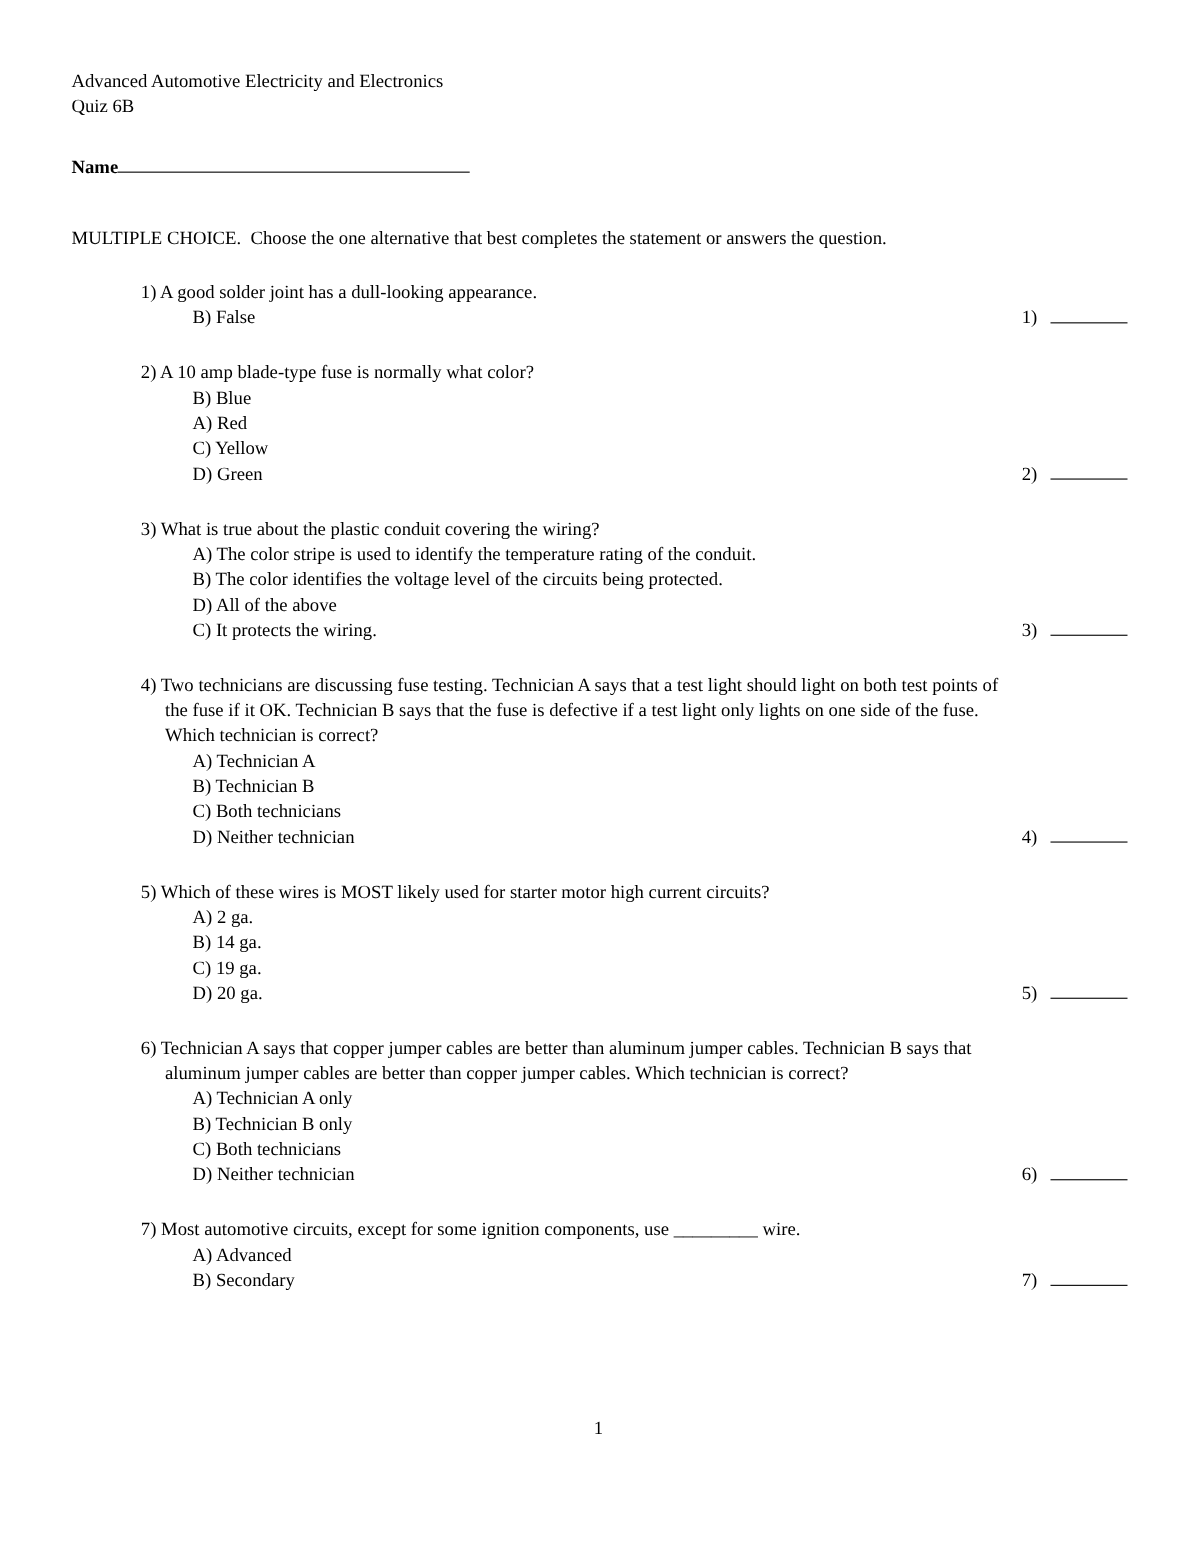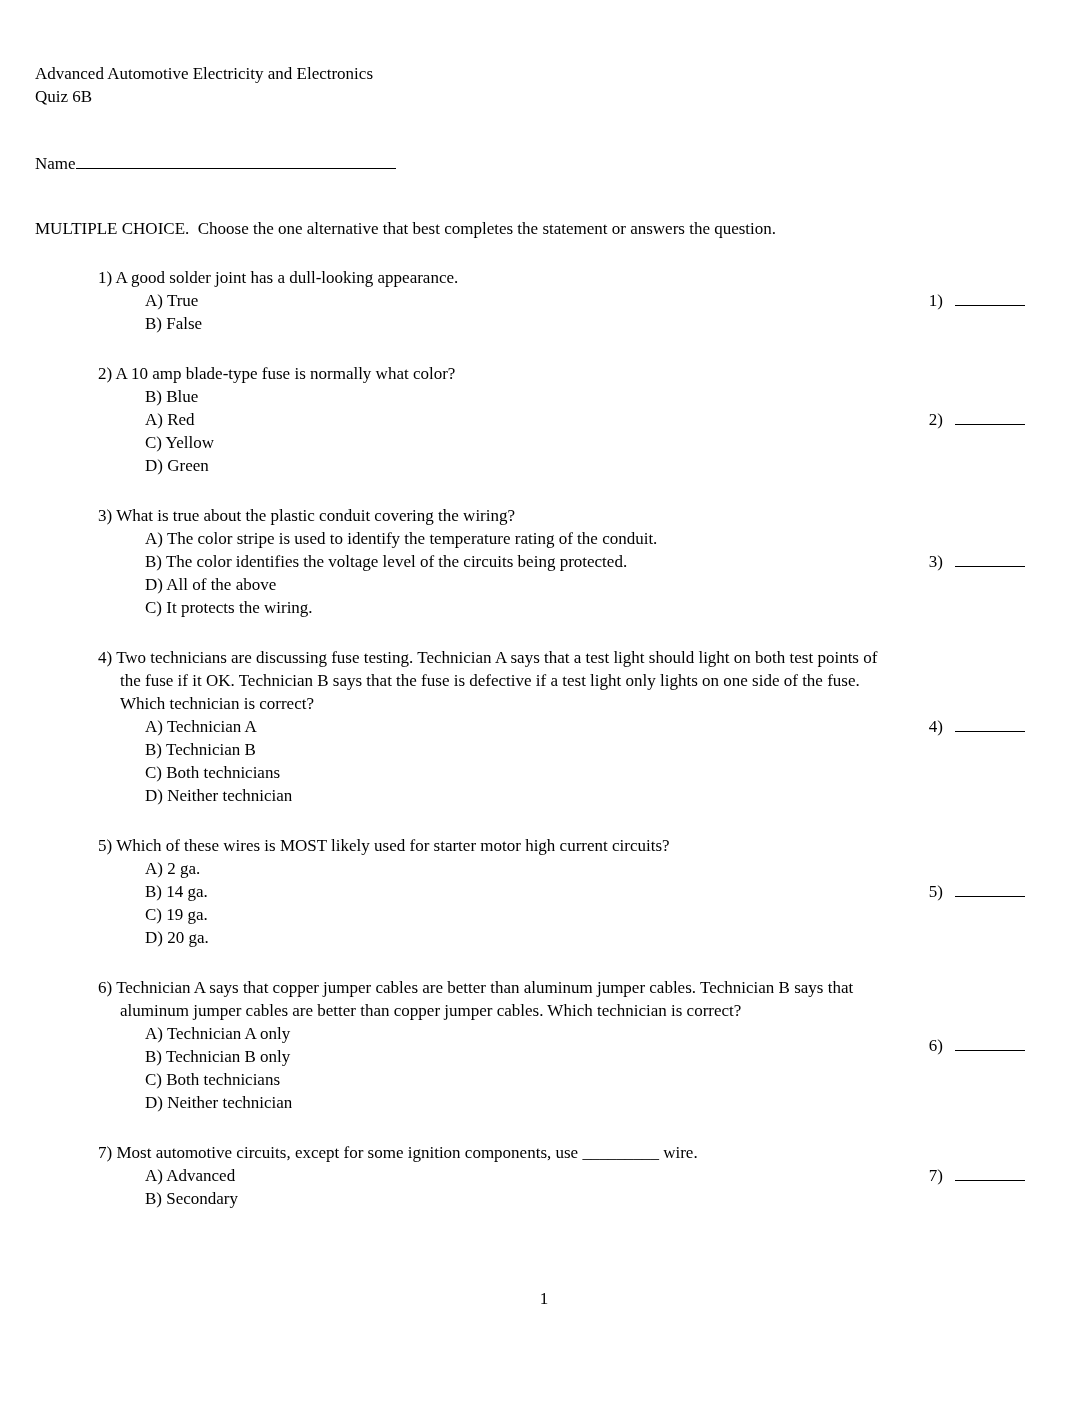--- a/index.html
+++ b/index.html
@@ -5,43 +5,43 @@
   html, body { margin: 0; padding: 0; background: #ffffff; }
   .page {
     width: 1088px;
     height: 1408px;
     position: relative;
     box-sizing: border-box;
     background: #ffffff;
     color: #000000;
     font-family: "Liberation Serif", "DejaVu Serif", serif;
     font-size: 17px;
-    padding: 62px 63px 0 35px;
+    padding: 62px 63px 0 65px;
     overflow: hidden;
   }
   .header-line { line-height: 23px; }
-  .name-row { margin-top: 44px; line-height: 23px; }
+  .name-row { margin-top: 32px; line-height: 23px; font-weight: bold; }
   .name-underline {
     display: inline-block;
     width: 320px;
     height: 15px;
     border-bottom: 1px solid #000;
     vertical-align: baseline;
   }
   .instructions {
     margin-top: 42px;
     font-weight: normal;
     white-space: pre-wrap;
     line-height: 23px;
   }
   .questions { margin-top: 26px; margin-left: 63px; }
   .question {
     display: flex;
     justify-content: space-between;
-    align-items: center;
+    align-items: flex-end;
     margin-bottom: 27px;
   }
   .q-left { width: 782px; }
   .q-line {
     padding-left: 22px;
     text-indent: -22px;
     line-height: 23px;
   }
   .options { padding-left: 47px; }
   .option { line-height: 23px; }
@@ -76,21 +76,20 @@
     <span>Name</span><span class="name-underline"></span>
   </div>
 
   <div class="instructions">MULTIPLE CHOICE.  Choose the one alternative that best completes the statement or answers the question.</div>
 
   <div class="questions">
   <div class="question">
     <div class="q-left">
       <div class="q-line"><span>1)</span> <span>A good solder joint has a dull-looking appearance.</span></div>
       <div class="options">
-            <div class="option">A) True</div>
             <div class="option">B) False</div>
           </div>
     </div>
     <div class="q-ans">
       <span>1)</span><span class="blank"></span>
     </div>
   </div>
 
   <div class="question">
     <div class="q-left">

